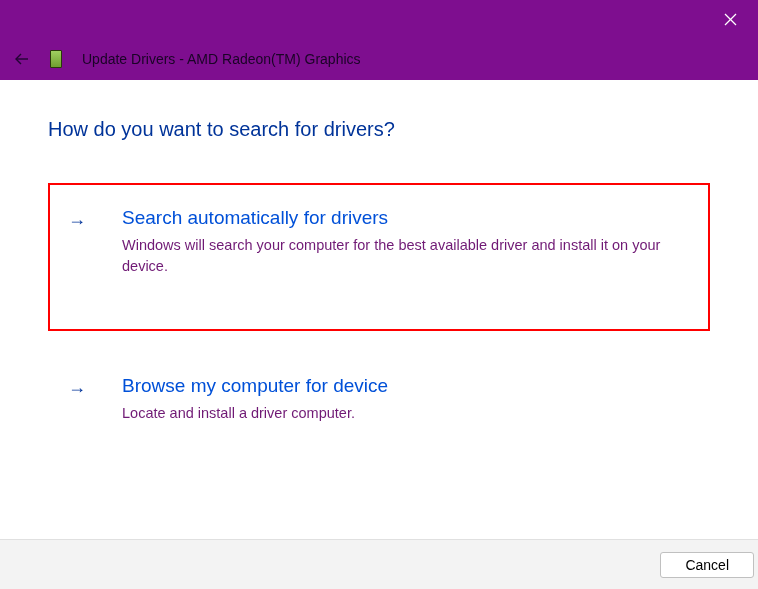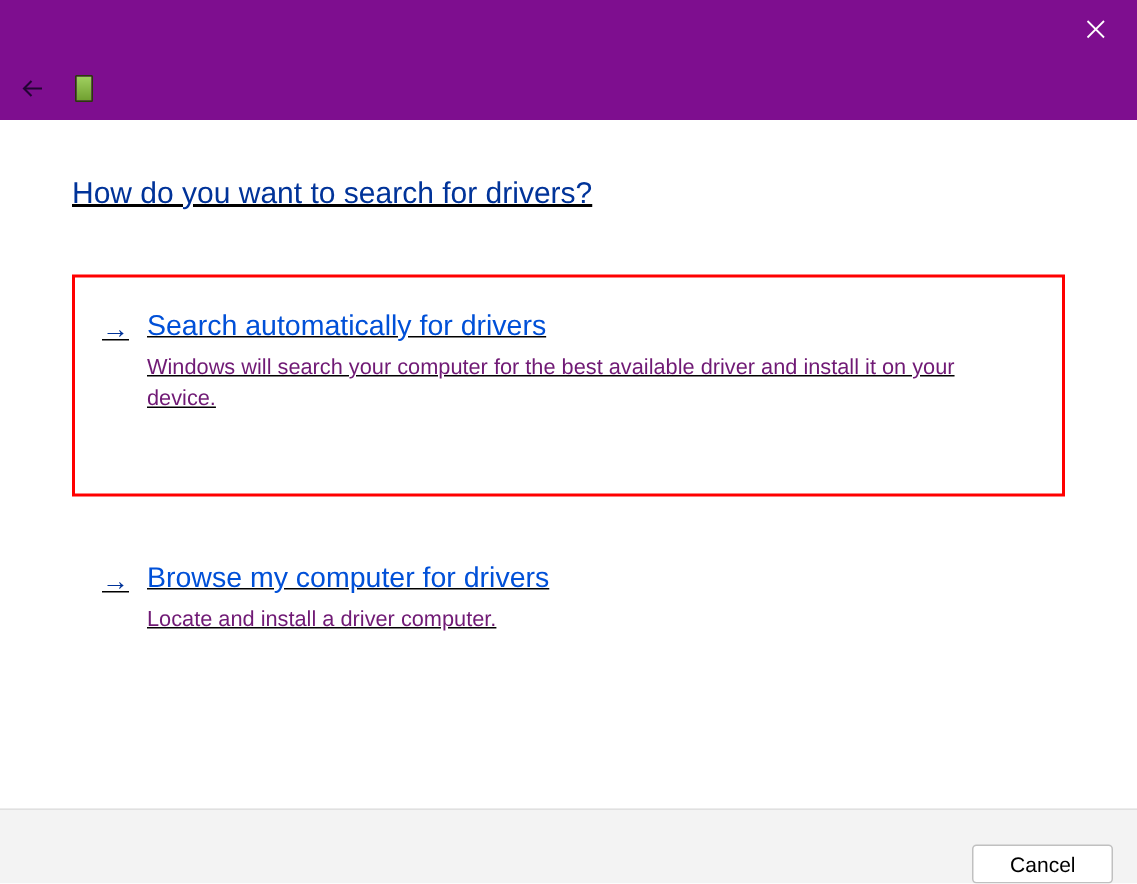--- a/index.html
+++ b/index.html
@@ -65,21 +65,20 @@
     }
     .header-title {
       color: #1a0426;
       font-size: 14px;
       font-weight: 400;
     }
     .content {
       flex: 1;
       padding: 38px 48px 0 48px;
       background: #ffffff;
-      text-decoration: underline;
     }
     .heading {
       font-size: 20px;
       color: #003399;
       font-weight: 400;
       margin-bottom: 42px;
     }
     .option {
       border: 2px solid transparent;
       padding: 22px 12px 30px 18px;
@@ -94,41 +93,42 @@
     }
     .opt-arrow {
       color: #003399;
       font-size: 18px;
       line-height: 24px;
       flex-shrink: 0;
       width: 18px;
     }
     .opt-body {
       flex: 1;
+      margin-left: 24px;
     }
     .opt-title {
       color: #0050d8;
       font-size: 19px;
       font-weight: 400;
       margin-bottom: 6px;
     }
     .opt-desc {
       color: #701a75;
       font-size: 14.5px;
       line-height: 1.45;
       max-width: 560px;
     }
     .footer {
       height: 50px;
       background: #f3f3f3;
       border-top: 1px solid #e0e0e0;
       display: flex;
-      align-items: flex-end;
+      align-items: center;
       justify-content: flex-end;
-      padding-right: 16px;
+      padding-right: 4px;
     }
     .cancel-btn {
       background: #ffffff;
       border: 1px solid #c0c0c0;
       border-radius: 3px;
       font-size: 14px;
       color: #000000;
       padding: 4px 24px;
       cursor: pointer;
     }
@@ -146,37 +146,38 @@
 </div>
 
 <div class="header">
   <div class="back-arrow">
     <svg viewBox="0 0 16 16" stroke="currentColor" stroke-width="1.4" fill="none">
       <line x1="2" y1="8" x2="14" y2="8"></line>
       <polyline points="7,3 2,8 7,13"></polyline>
     </svg>
   </div>
   <div class="device-icon"></div>
+  <div class="header-title">Update Drivers - AMD Radeon(TM) Graphics</div>
 </div>
 
 <div class="content">
   <h1 class="heading">How do you want to search for drivers?</h1>
 
   <div class="option highlighted">
     <div class="opt-arrow">→</div>
     <div class="opt-body">
       <div class="opt-title">Search automatically for drivers</div>
       <div class="opt-desc">Windows will search your computer for the best available driver and install it on your device.</div>
     </div>
   </div>
 
   <div class="option">
     <div class="opt-arrow">→</div>
     <div class="opt-body">
-      <div class="opt-title">Browse my computer for drivers</div>
+      <div class="opt-title">Browse my computer for device</div>
       <div class="opt-desc">Locate and install a driver computer.</div>
     </div>
   </div>
 </div>
 
 <div class="footer">
   <button class="cancel-btn">Cancel</button>
 </div>
 
 </body></html>

